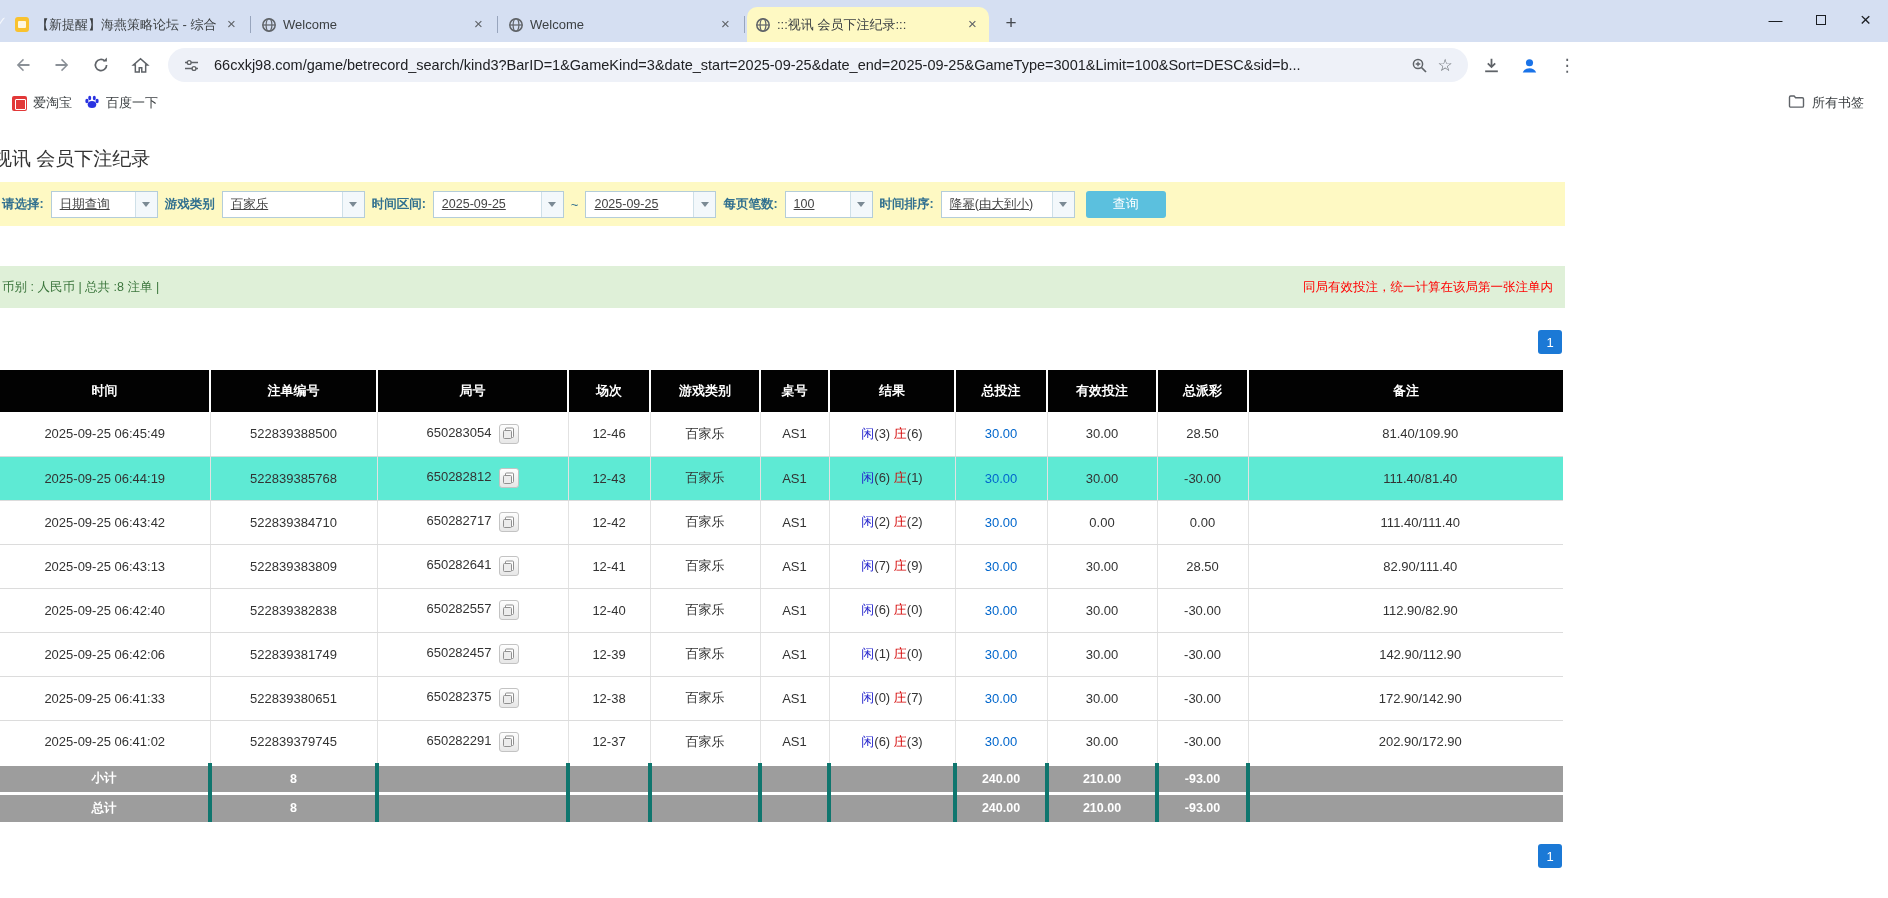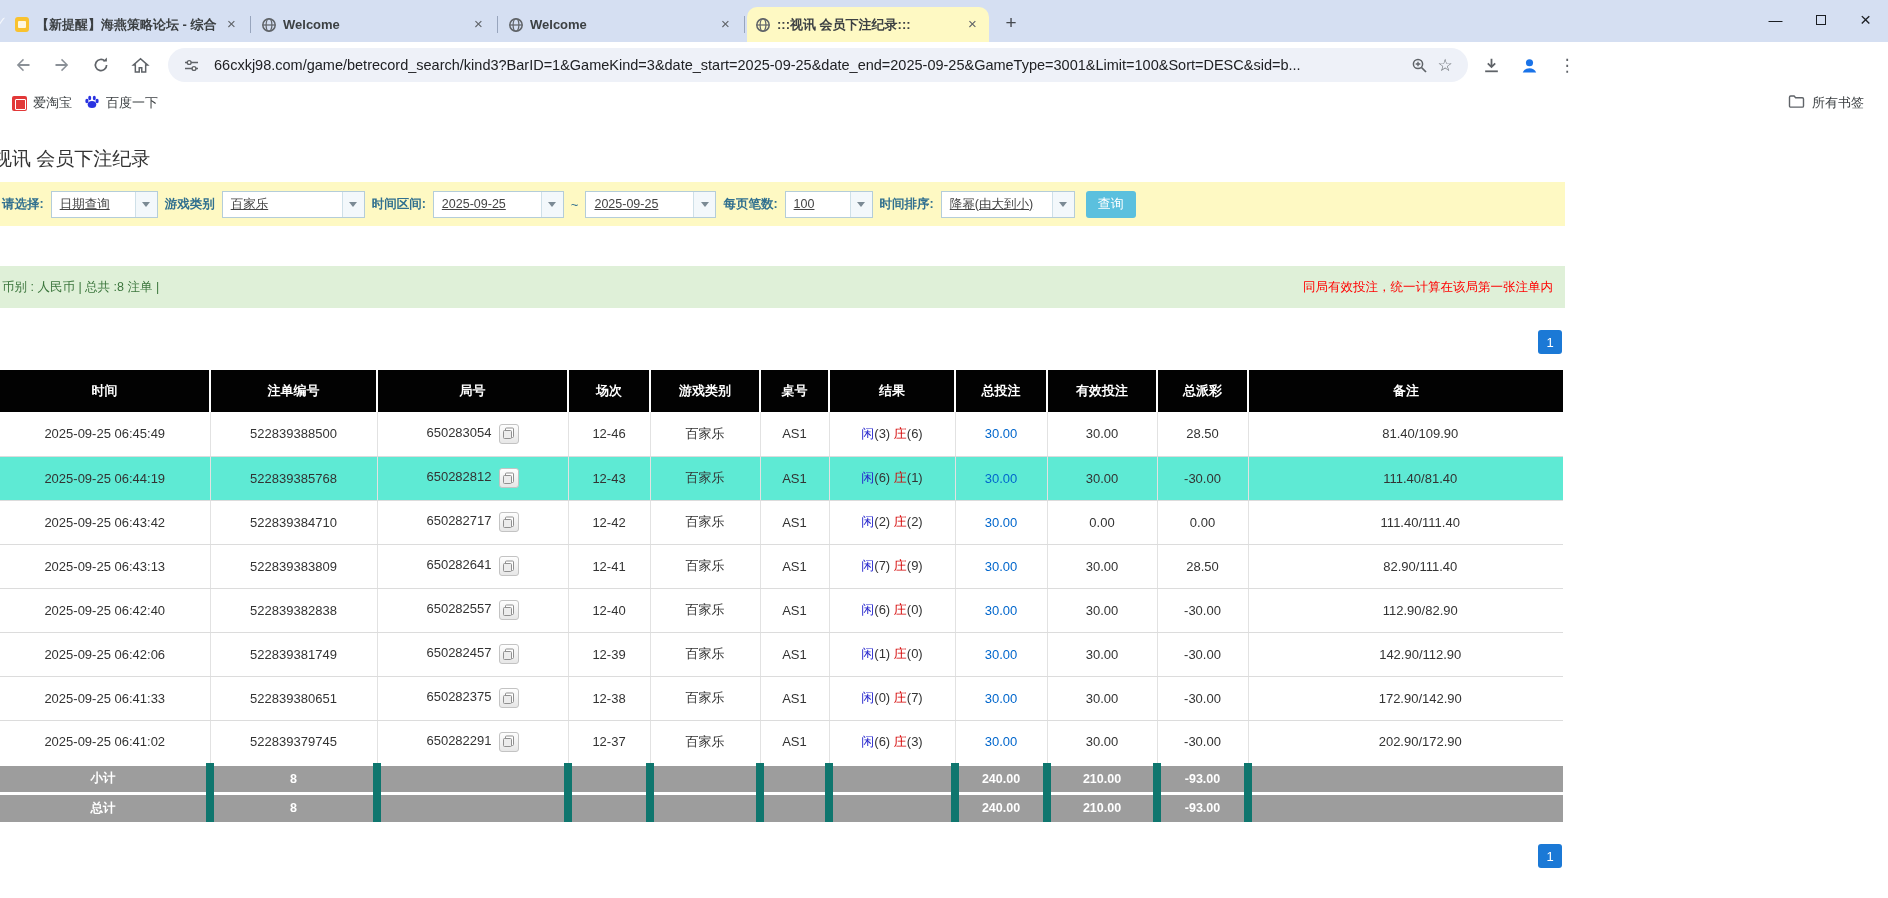--- a/index.html
+++ b/index.html
@@ -5,21 +5,21 @@
   *{box-sizing:border-box}
   html,body{margin:0;padding:0}
   body{width:1888px;height:898px;position:relative;overflow:hidden;background:#fff;
        font-family:"Liberation Sans","DejaVu Sans",sans-serif;}
 
   
   .tabstrip{position:absolute;top:0;left:0;width:1888px;height:42px;background:#d5dff2;}
   .tabs{position:absolute;left:6px;bottom:0;display:flex;align-items:flex-end;height:42px;}
   .edge-mark{position:absolute;left:-4px;top:14px;color:#f6f8fc;font-size:13px;}
   .tab{width:242px;height:35px;display:flex;align-items:center;padding:0 8px;font-size:13px;color:#3c4043;position:relative;}
-  .tab .title{flex:1;white-space:nowrap;overflow:hidden;margin:6px 6px;font-weight:bold;}
+  .tab .title{flex:1;white-space:nowrap;overflow:hidden;margin:6px 6px;}
   .tab .close{width:17px;height:17px;line-height:16px;text-align:center;color:#5f6368;font-size:15px;border-radius:50%;}
   .tab.active{background:#fef9c3;border-radius:10px 10px 0 0;}
   .tabdiv{width:1px;height:17px;background:#98a5bd;margin:0 2px 9px 2px;}
   .fav{width:16px;height:16px;flex:0 0 16px;display:flex;align-items:center;justify-content:center;}
   .fav-doc{width:14px;height:15px;background:#f9c22e;border-radius:3px;position:relative;}
   .fav-doc:after{content:"";position:absolute;left:3px;top:4px;width:8px;height:7px;background:#fff7e0;border-radius:1px;}
   .newtab{width:28px;height:28px;margin:0 0 5px 8px;font-size:19px;color:#45494f;display:flex;align-items:center;justify-content:center;}
   .winctl{position:absolute;right:0;top:0;height:40px;display:flex;}
   .winbtn{width:45px;height:40px;display:flex;align-items:center;justify-content:center;color:#1b1e23;font-size:14px;}
   .winbtn .maxbox{width:10px;height:10px;border:1.4px solid #1b1e23;}
@@ -46,41 +46,41 @@
   .page{position:absolute;top:118px;left:0;width:1888px;height:780px;background:#fff;}
   .page-title{position:absolute;top:28px;left:-7px;font-size:19px;color:#333;}
 
   .filterbar{position:absolute;top:64px;left:0;width:1565px;height:44px;background:#fef9c3;display:flex;align-items:center;gap:7px;padding-left:2px;}
   .flabel{color:#31708f;font-weight:bold;font-size:12.5px;white-space:nowrap;}
   .fselect{height:27px;background:#fff;border:1px solid #b4cdd9;display:flex;align-items:stretch;font-size:12.5px;color:#444;}
   .fselect .val{padding:0 8px;display:flex;align-items:center;white-space:nowrap;flex:1;text-decoration:underline;}
   .fselect .arrowseg{width:22px;border-left:1px solid #cfe0e8;background:#f3f8fb;display:flex;align-items:center;justify-content:center;}
   .tri{width:0;height:0;border-left:4px solid transparent;border-right:4px solid transparent;border-top:5px solid #7b8a94;}
   .tilde{color:#31708f;font-size:13px;}
-  .search-btn{height:27px;padding:0 12px;background:#5bc0de;color:#fff;border:none;border-radius:3px;font-size:13px;margin-left:4px;}
+  .search-btn{height:27px;padding:0 27px;background:#5bc0de;color:#fff;border:none;border-radius:3px;font-size:13px;margin-left:4px;}
 
   .greenbar{position:absolute;top:148px;left:0;width:1565px;height:42px;background:#dff0d8;display:flex;align-items:center;justify-content:space-between;padding:0 12px 0 2px;font-size:12.5px;}
   .green-left{color:#3c763d;}
   .green-right{color:#ff0000;}
 
   .pag{position:absolute;width:24px;height:24px;background:#1b79d6;color:#fff;font-size:13px;display:flex;align-items:center;justify-content:center;border-radius:3px;}
   .pag.top{top:212px;left:1538px;}
   .pag.bottom{top:726px;left:1538px;}
 
   
   table.bet{position:absolute;top:252px;left:0;width:1563px;border-collapse:collapse;table-layout:fixed;font-size:13px;}
   table.bet thead th{background:#020202;color:#fff;font-weight:bold;height:25px;padding:12px;border-right:2px solid #fff;}
   table.bet thead th:last-child{border-right:none;}
   table.bet tbody td{height:44px;text-align:center;color:#333;padding:0;border-bottom:1px solid #dcdcdc;border-right:1px solid #e2e2e2;white-space:nowrap;overflow:hidden;}
   table.bet tbody td:last-child{border-right:none;padding-left:29px;}
   tr.hl td{background:#5eead4;}
   .blue-link{color:#0066cc;}
   .res-p{color:#2222cc;} .res-b{color:#d40000;} .res-n{color:#333;}
   .neg{color:#ff0000;}
-  table.bet tfoot td{background:#9d9d9d;color:#fff;font-weight:bold;height:29px;text-align:center;border-right:8px solid #0f766e;border-top:3px solid #fff;font-size:12.5px;}
+  table.bet tfoot td{background:#9d9d9d;color:#fff;font-weight:bold;height:29px;text-align:center;border-right:4px solid #0f766e;border-top:3px solid #fff;font-size:12.5px;}
   table.bet tfoot td:last-child{border-right:none;}
   .doc-btn{display:inline-flex;width:20px;height:20px;border:1px solid #c3c3c3;background:linear-gradient(#fefefe,#e7e7e7);border-radius:3px;align-items:center;justify-content:center;vertical-align:middle;margin-left:7px;}
 </style>
 </head>
 <body>
 
 <div class="tabstrip">
   <span class="edge-mark">✓</span>
   <div class="tabs">
     <div class="tab">

